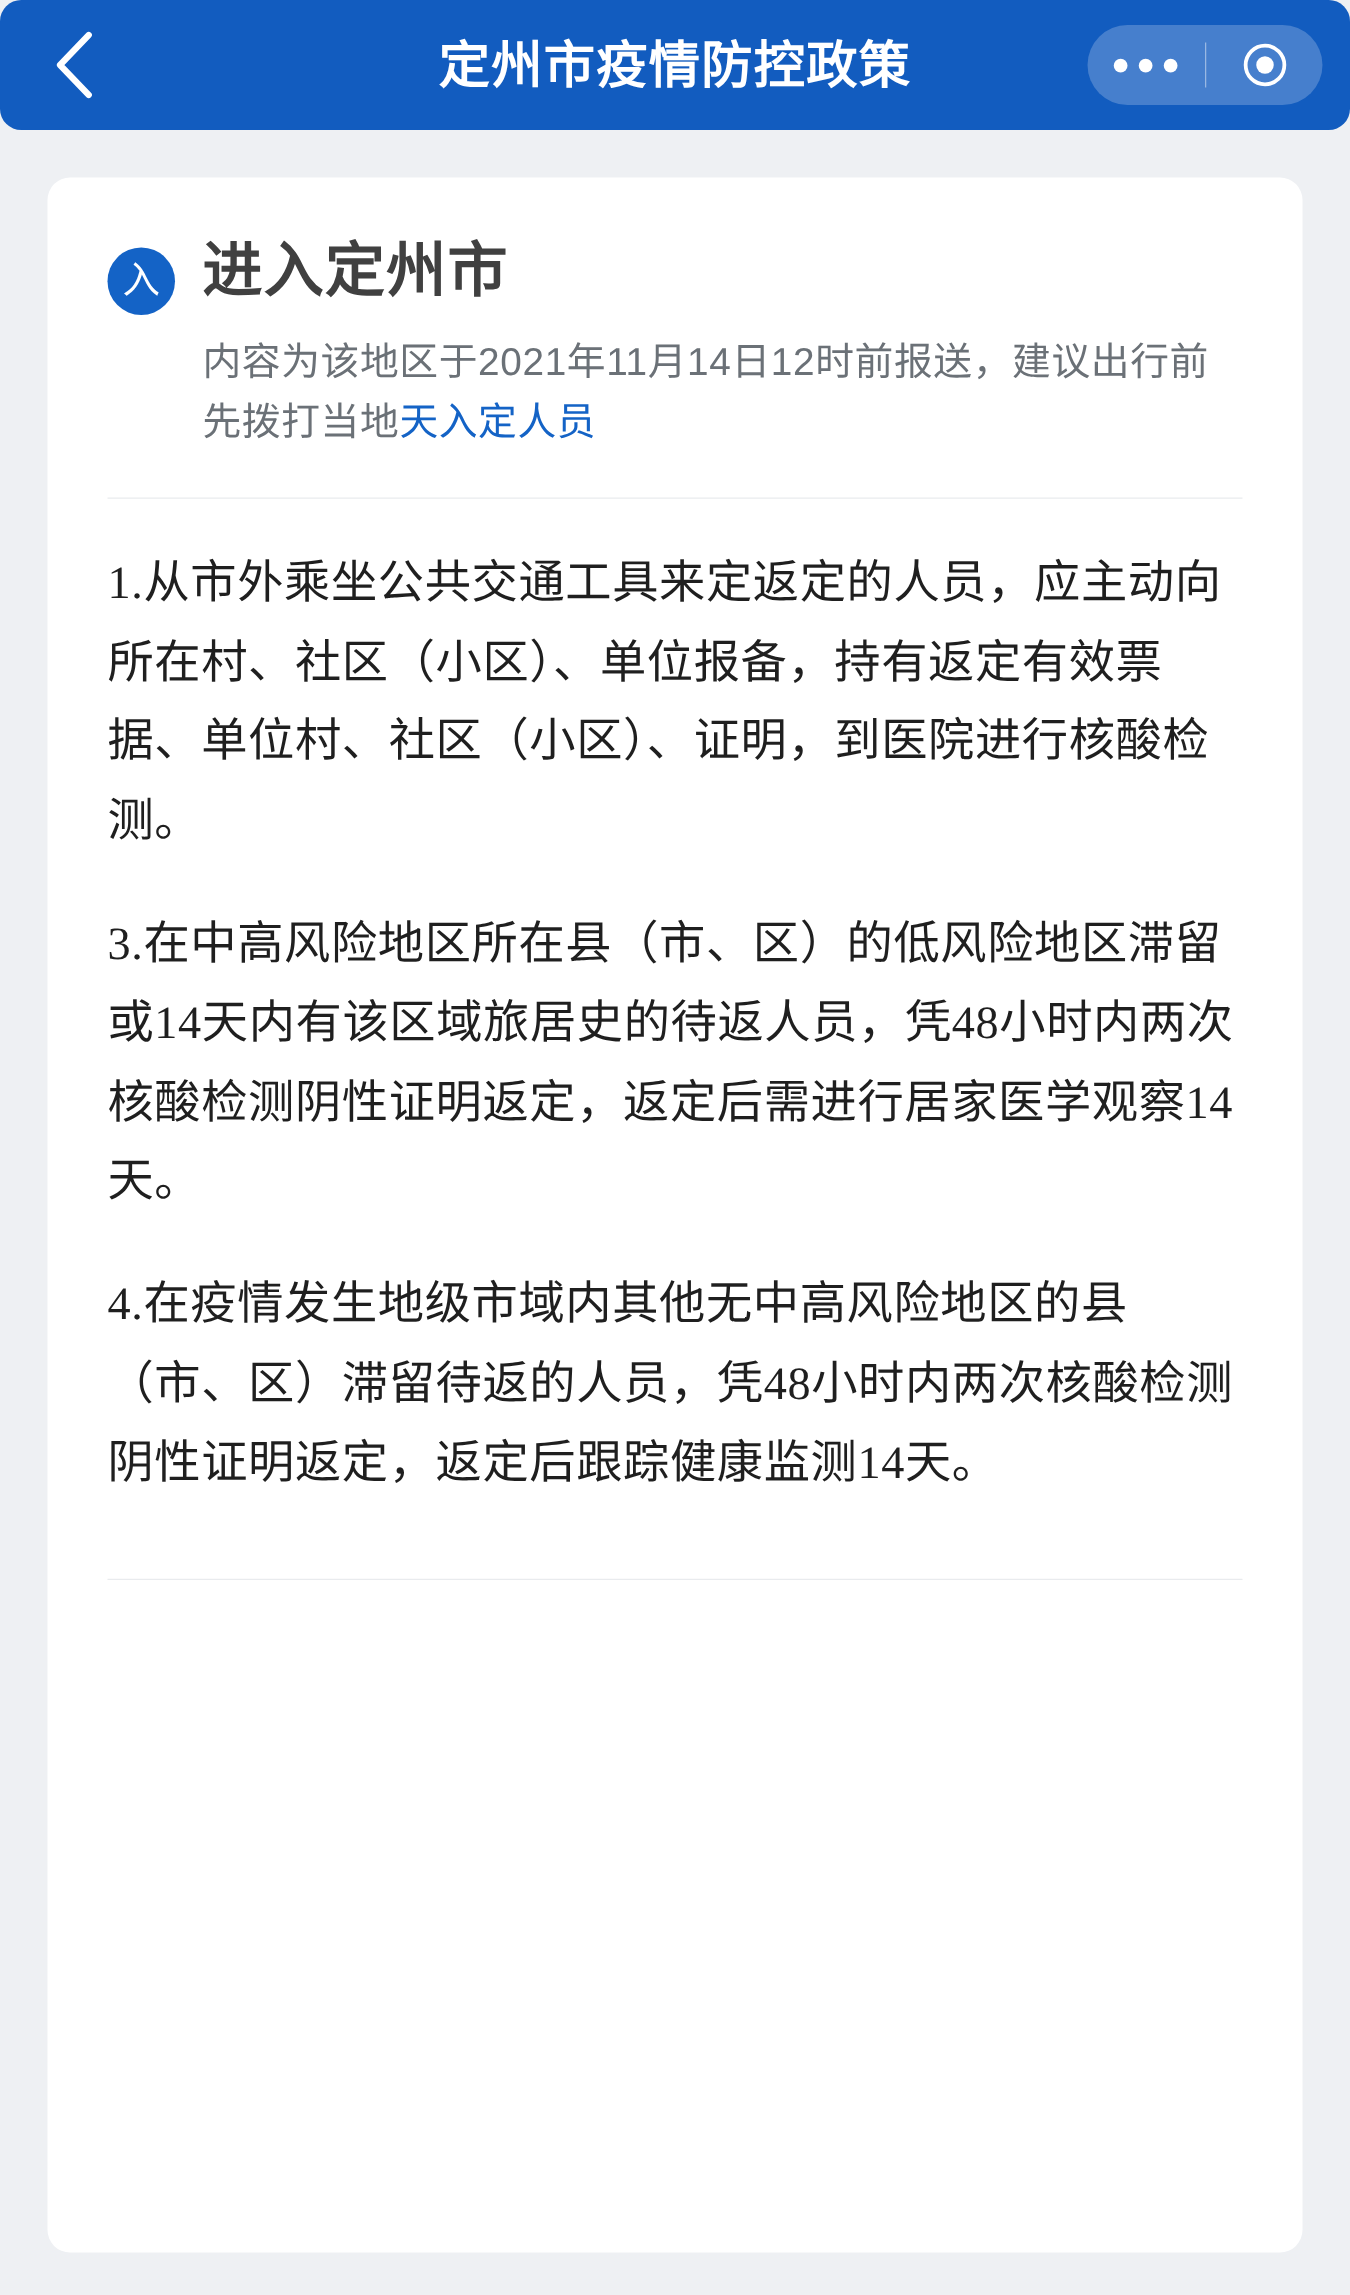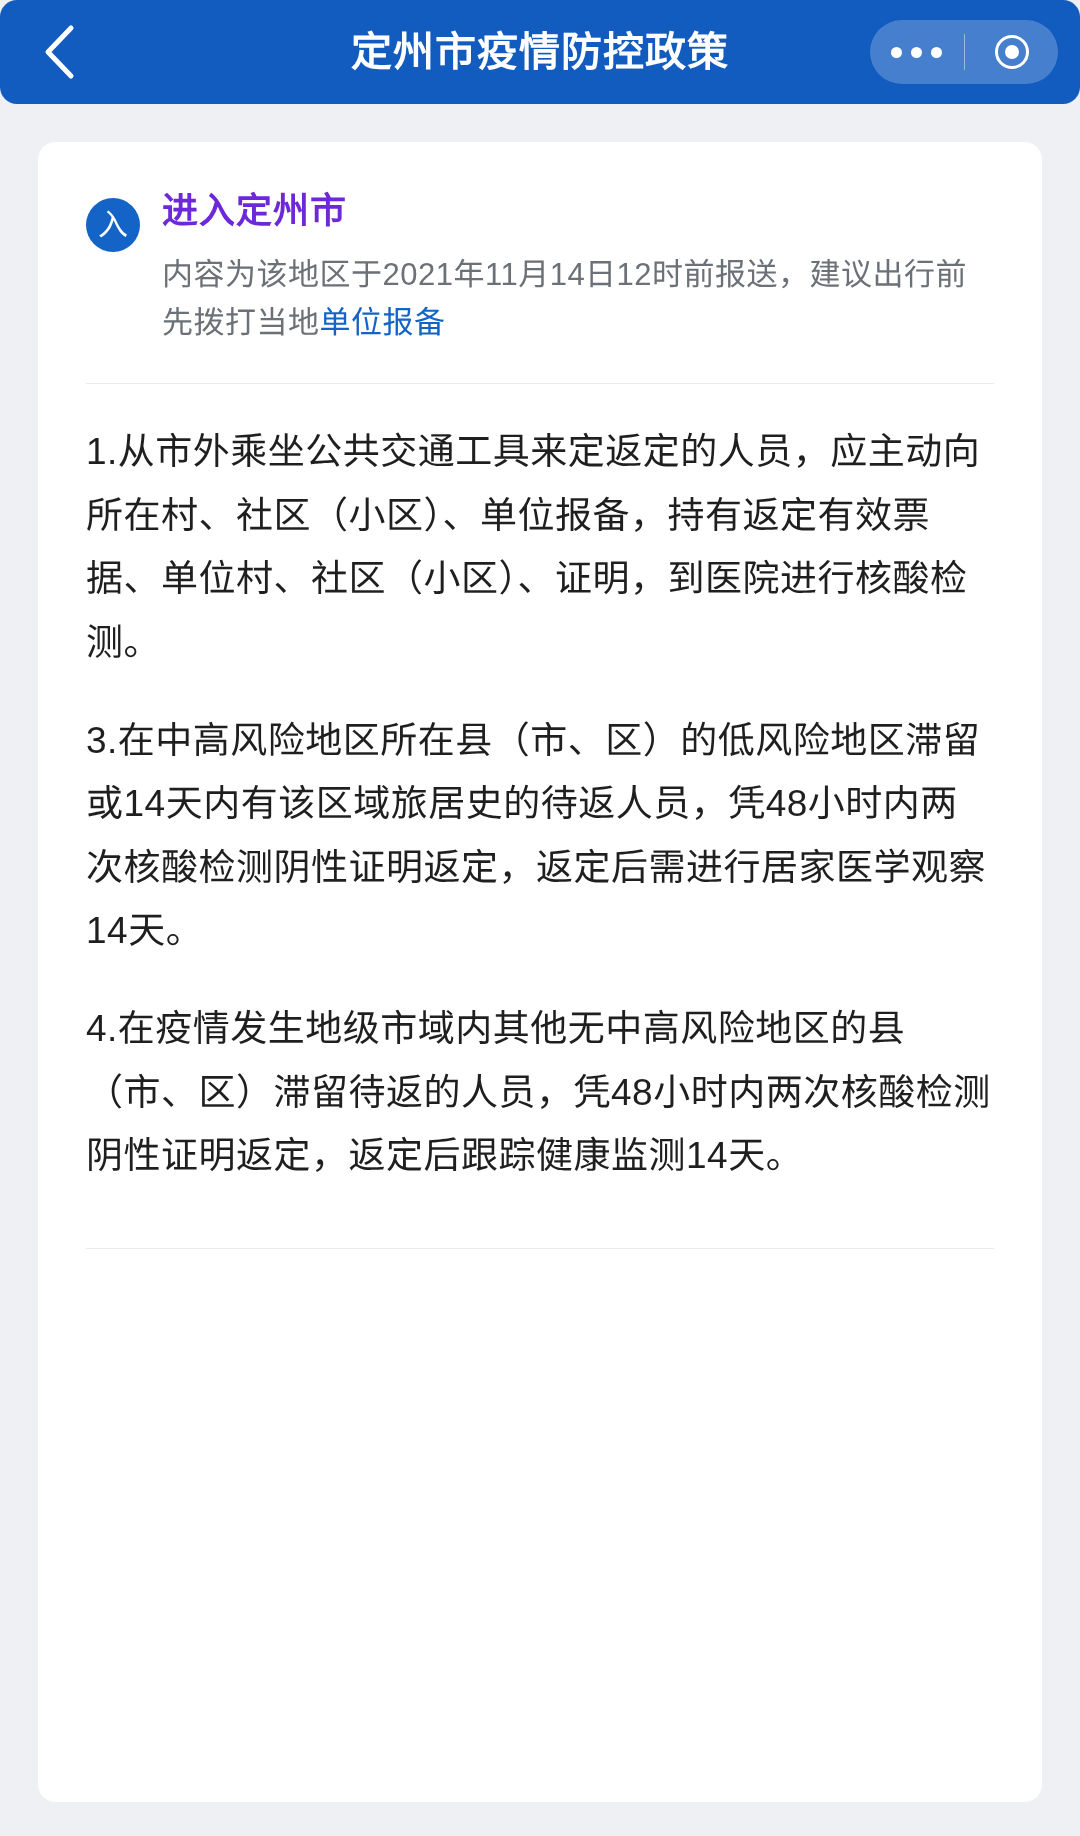--- a/index.html
+++ b/index.html
@@ -128,23 +128,23 @@
     background: #1463c6;
     color: #ffffff;
     font-size: 30px;
     line-height: 54px;
     text-align: center;
     font-weight: normal;
     margin-top: 10px;
   }
   .head-text { flex: 1 1 auto; }
   .head-title {
-    font-size: 36px;
+    font-size: 48px;
     font-weight: bold;
-    color: #6d28d9;
+    color: #404040;
     line-height: 1.25;
     letter-spacing: 1px;
   }
   .head-sub {
     margin-top: 18px;
     font-size: 31px;
     line-height: 1.55;
     color: #6b7177;
     letter-spacing: 0.5px;
   }
@@ -162,20 +162,21 @@
 
   .body {
     padding-top: 22px;
   }
   .para {
     font-size: 37px;
     line-height: 1.72;
     color: #1f1f1f;
     letter-spacing: 0.5px;
     margin: 34px 0 0 0;
+    font-family: Liberation Serif, serif;
   }
   .para:first-child { margin-top: 14px; }
 
   .bottom-rule {
     height: 1px;
     background: #e9ebee;
     margin-top: 60px;
   }
 </style>
 </head>
@@ -208,21 +209,21 @@
 </div>
 
 <div class="page">
   <div class="card">
 
     <div class="card-head">
       <div class="head-badge">入</div>
       <div class="head-text">
         <div class="head-title">进入定州市</div>
         <div class="head-sub">
-          <span>内容为该地区于2021年11月14日12时前报送，建议出行前先拨打当地</span><span class="phone-link">单位报备</span>
+          <span>内容为该地区于2021年11月14日12时前报送，建议出行前先拨打当地</span><span class="phone-link">天入定人员</span>
         </div>
       </div>
     </div>
 
     <div class="divider"></div>
 
     <div class="body">
       <p class="para">1.从市外乘坐公共交通工具来定返定的人员，应主动向所在村、社区（小区）、单位报备，持有返定有效票据、单位村、社区（小区）、证明，到医院进行核酸检测。</p>
       <p class="para">3.在中高风险地区所在县（市、区）的低风险地区滞留或14天内有该区域旅居史的待返人员，凭48小时内两次核酸检测阴性证明返定，返定后需进行居家医学观察14天。</p>
       <p class="para">4.在疫情发生地级市域内其他无中高风险地区的县（市、区）滞留待返的人员，凭48小时内两次核酸检测阴性证明返定，返定后跟踪健康监测14天。</p>

